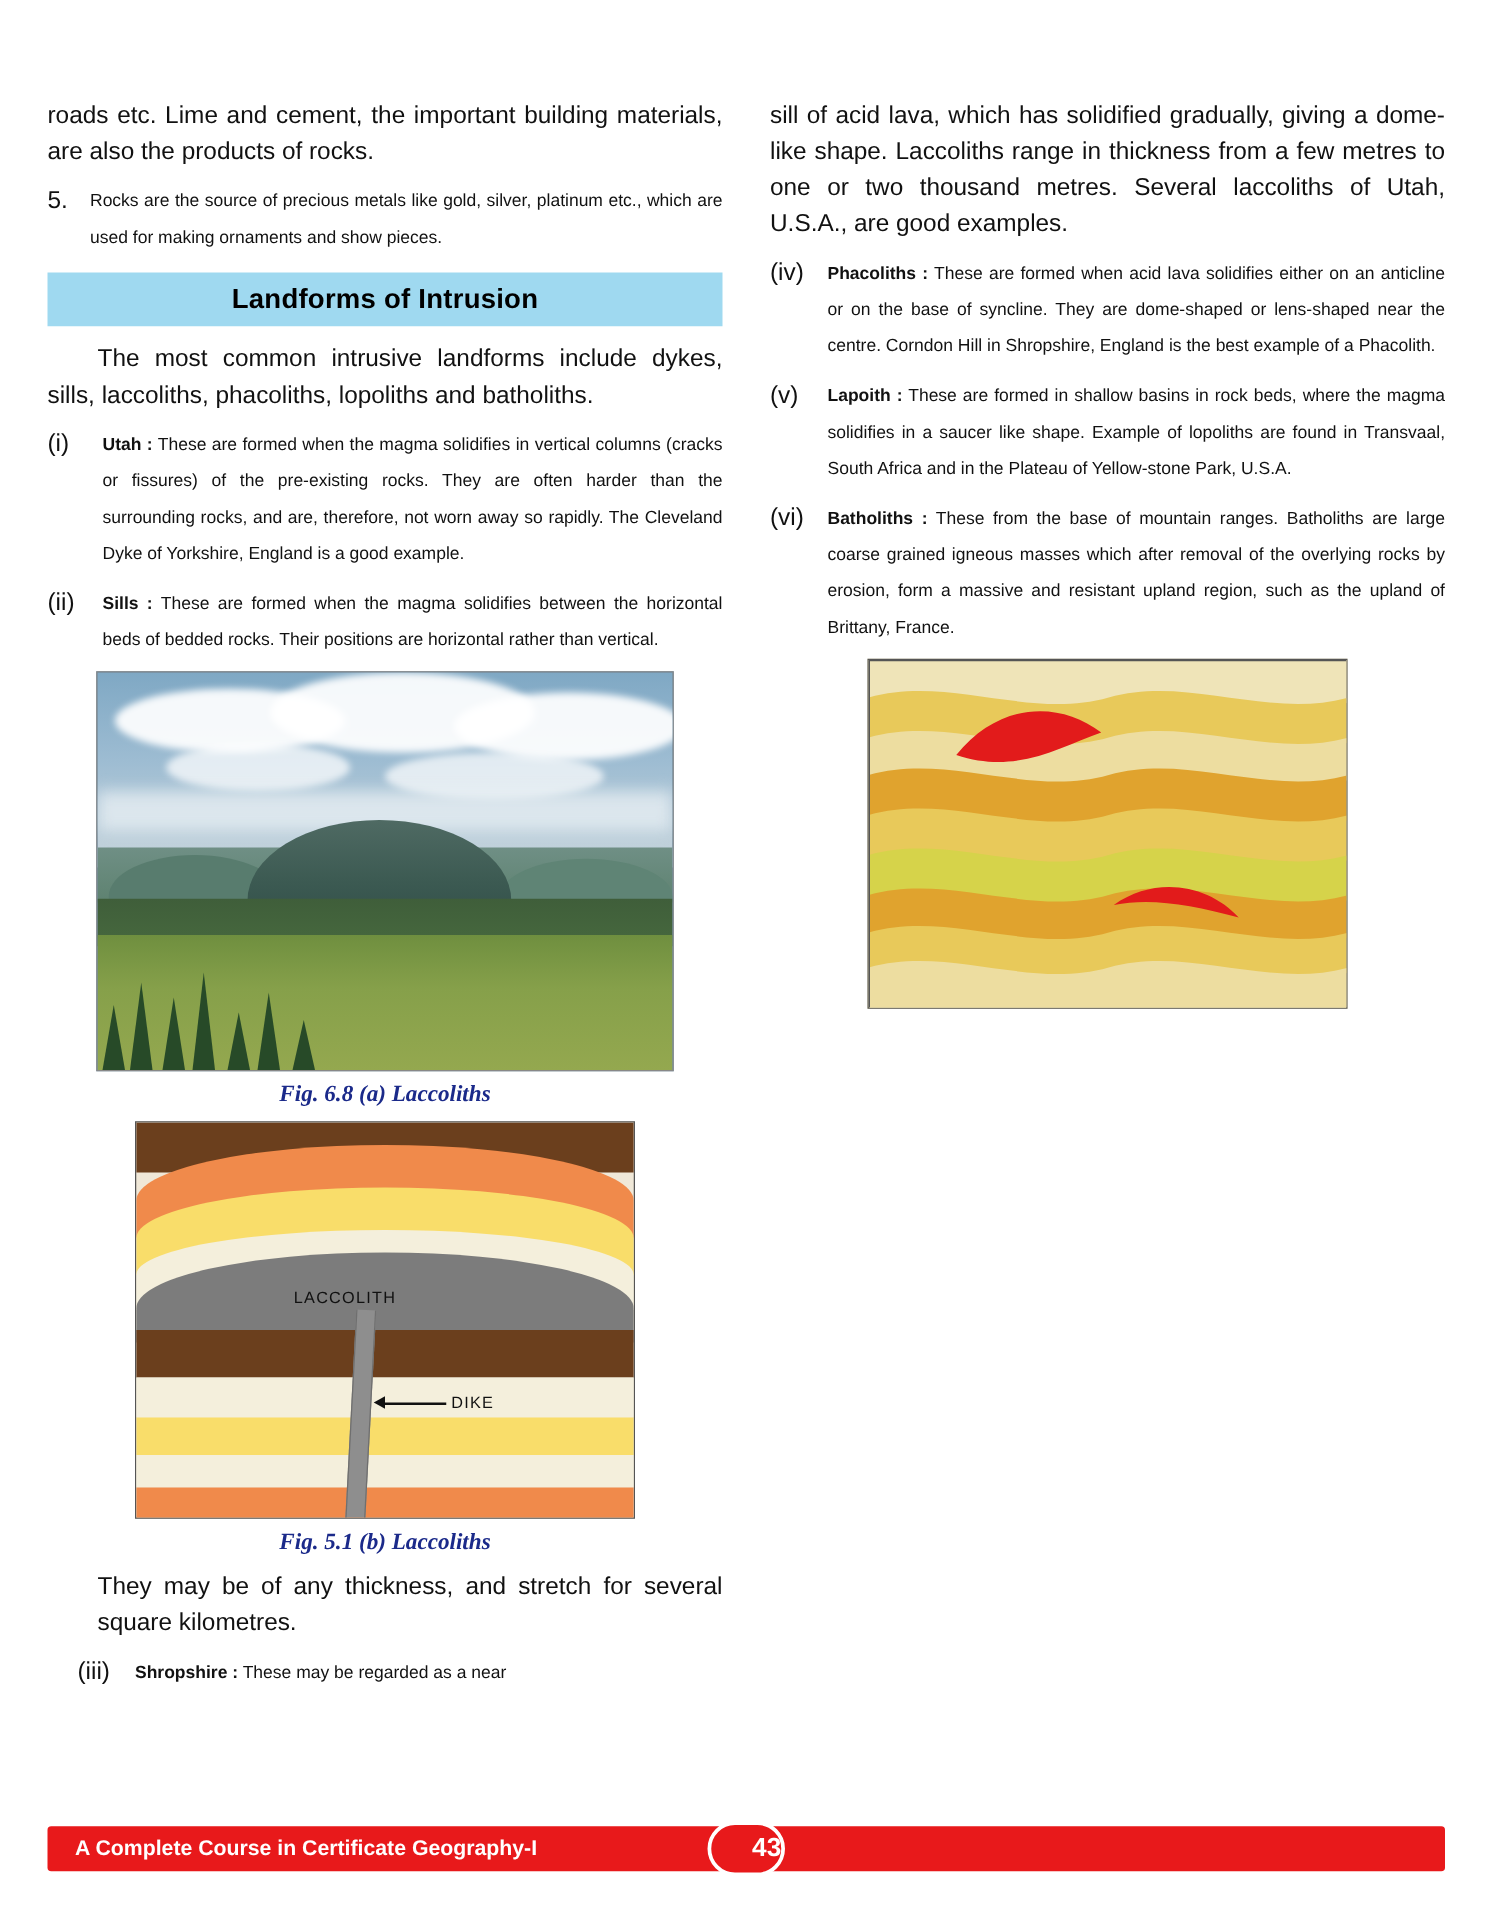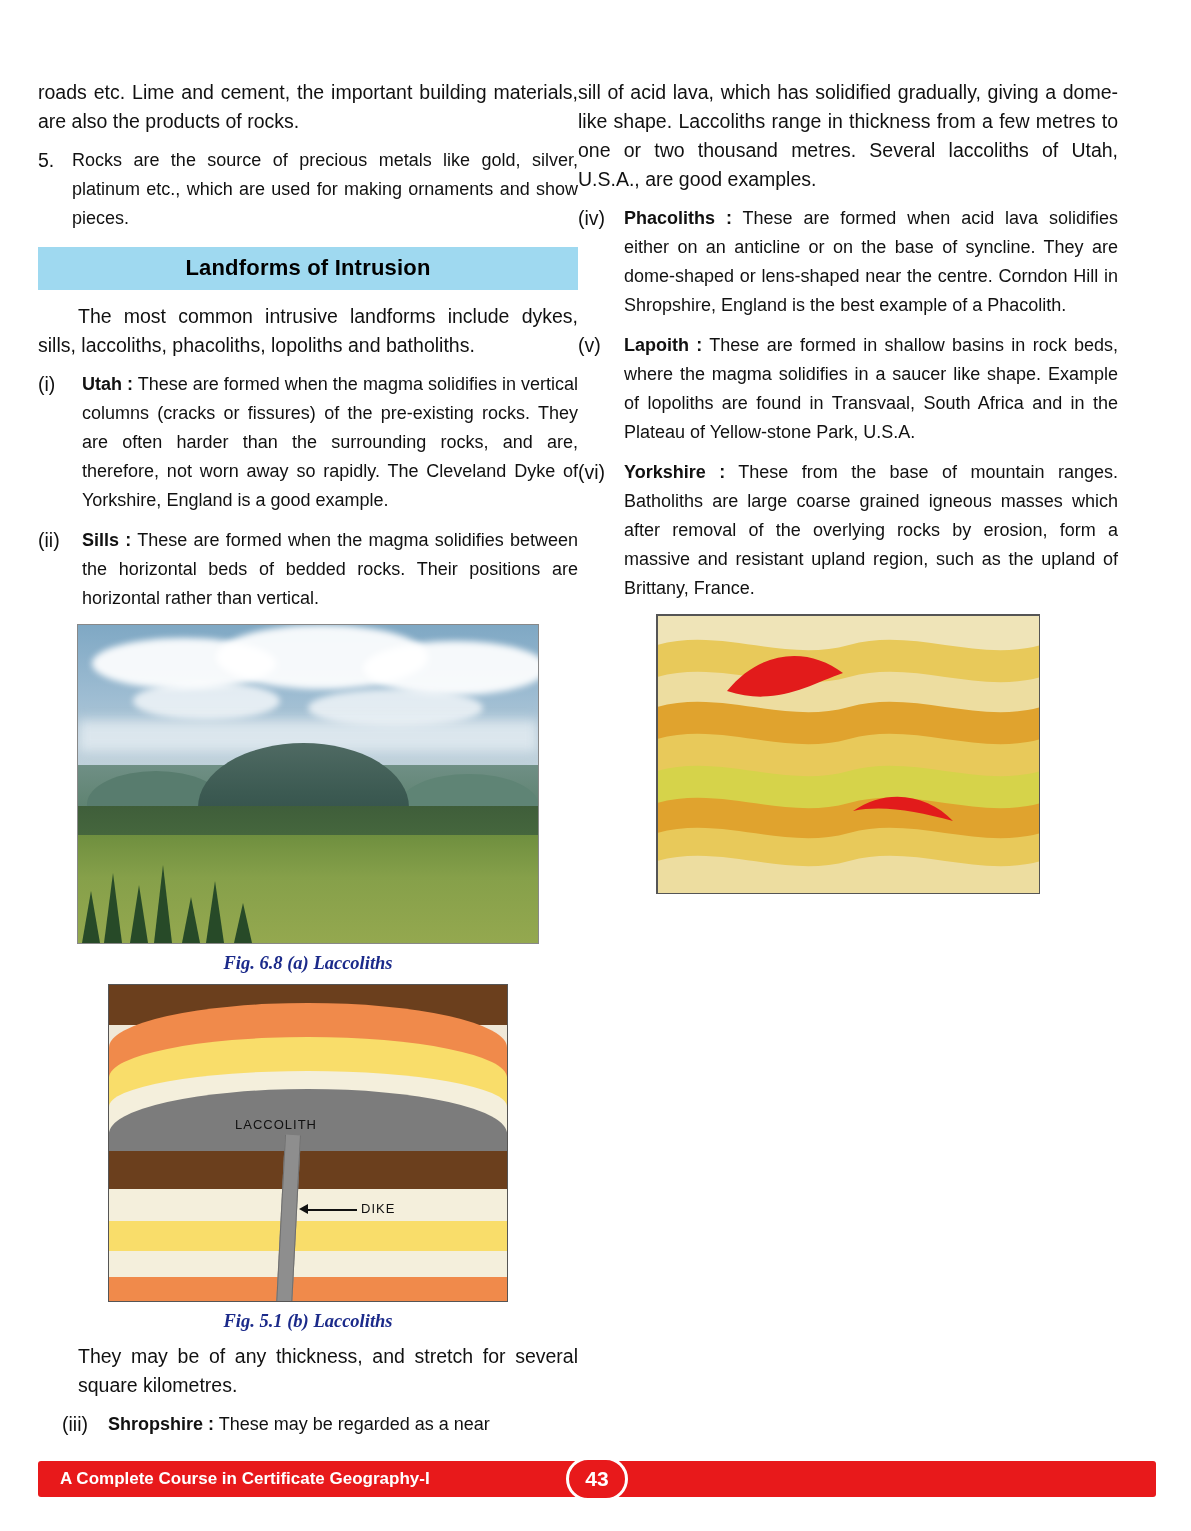--- a/index.html
+++ b/index.html
@@ -19,20 +19,21 @@
     left: 0; top: 0;
     width: 1191px; height: 1531px;
   }
 
   .columns {
     position: absolute;
     left: 38px;
     top: 78px;
     width: 1118px;
     display: flex;
+    gap: 38px;
   }
   .col { width: 540px; }
 
   p, li, div.txt {
     font-size: 19.5px;
     line-height: 29px;
     text-align: justify;
   }
 
   .para {
@@ -47,21 +48,21 @@
     margin: 0 0 11px 0;
   }
   .row .marker {
     flex: 0 0 auto;
     font-size: 19.5px;
     line-height: 29px;
     text-align: left;
   }
   .row .body {
     flex: 1 1 auto;
-    font-size: 18px;
+    font-size: 14px;
     line-height: 29px;
     text-align: justify;
   }
   .m-num { width: 34px; }
   .m-rom { width: 44px; }
   .m-rom-w { width: 46px; }
 
   b, .b { font-weight: bold; }
 
   .section-head {
@@ -267,21 +268,21 @@
     left: 50%;
     transform: translateX(-50%);
     top: -4px;
     width: 62px; height: 44px;
     background: #e8191b;
     border: 3px solid #ffffff;
     border-radius: 22px;
     color: #fff;
     font-weight: bold;
     font-size: 21px;
-    text-align: center;
+    text-align: right;
     line-height: 38px;
   }
 </style>
 </head>
 <body>
 
 <div class="page">
 
   <div class="columns">
 
@@ -378,21 +379,21 @@
         <div class="body"><b>Phacoliths :</b><span> These are formed when acid lava solidifies either on an anticline or on the base of syncline. They are dome-shaped or lens-shaped near the centre. Corndon Hill in Shropshire, England is the best example of a Phacolith.</span></div>
       </div>
 
       <div class="row">
         <div class="marker m-rom-w">(v)</div>
         <div class="body"><b>Lapoith :</b><span> These are formed in shallow basins in rock beds, where the magma solidifies in a saucer like shape. Example of lopoliths are found in Transvaal, South Africa and in the Plateau of Yellow-stone Park, U.S.A.</span></div>
       </div>
 
       <div class="row">
         <div class="marker m-rom-w">(vi)</div>
-        <div class="body"><b>Yorkshire :</b><span> These from the base of mountain ranges. Batholiths are large coarse grained igneous masses which after removal of the overlying rocks by erosion, form a massive and resistant upland region, such as the upland of Brittany, France.</span></div>
+        <div class="body"><b>Batholiths :</b><span> These from the base of mountain ranges. Batholiths are large coarse grained igneous masses which after removal of the overlying rocks by erosion, form a massive and resistant upland region, such as the upland of Brittany, France.</span></div>
       </div>
 
 
       <div class="figure">
         <div class="diagram2">
           <svg width="384" height="280" viewBox="0 0 384 280" preserveAspectRatio="none">
             <rect x="0" y="0" width="384" height="280" fill="#efe4b8"></rect>
             <path d="M0,0 H384 V34 C320,52 256,16 192,34 C128,52 64,16 0,34 Z" fill="#efe4b8"></path>
             <path d="M0,30 C64,12 128,48 192,30 C256,12 320,48 384,30 L384,66 C320,84 256,48 192,66 C128,84 64,48 0,66 Z" fill="#e8c95a"></path>
             <path d="M0,62 C64,44 128,80 192,62 C256,44 320,80 384,62 L384,96 C320,114 256,78 192,96 C128,114 64,78 0,96 Z" fill="#eddda0"></path>

